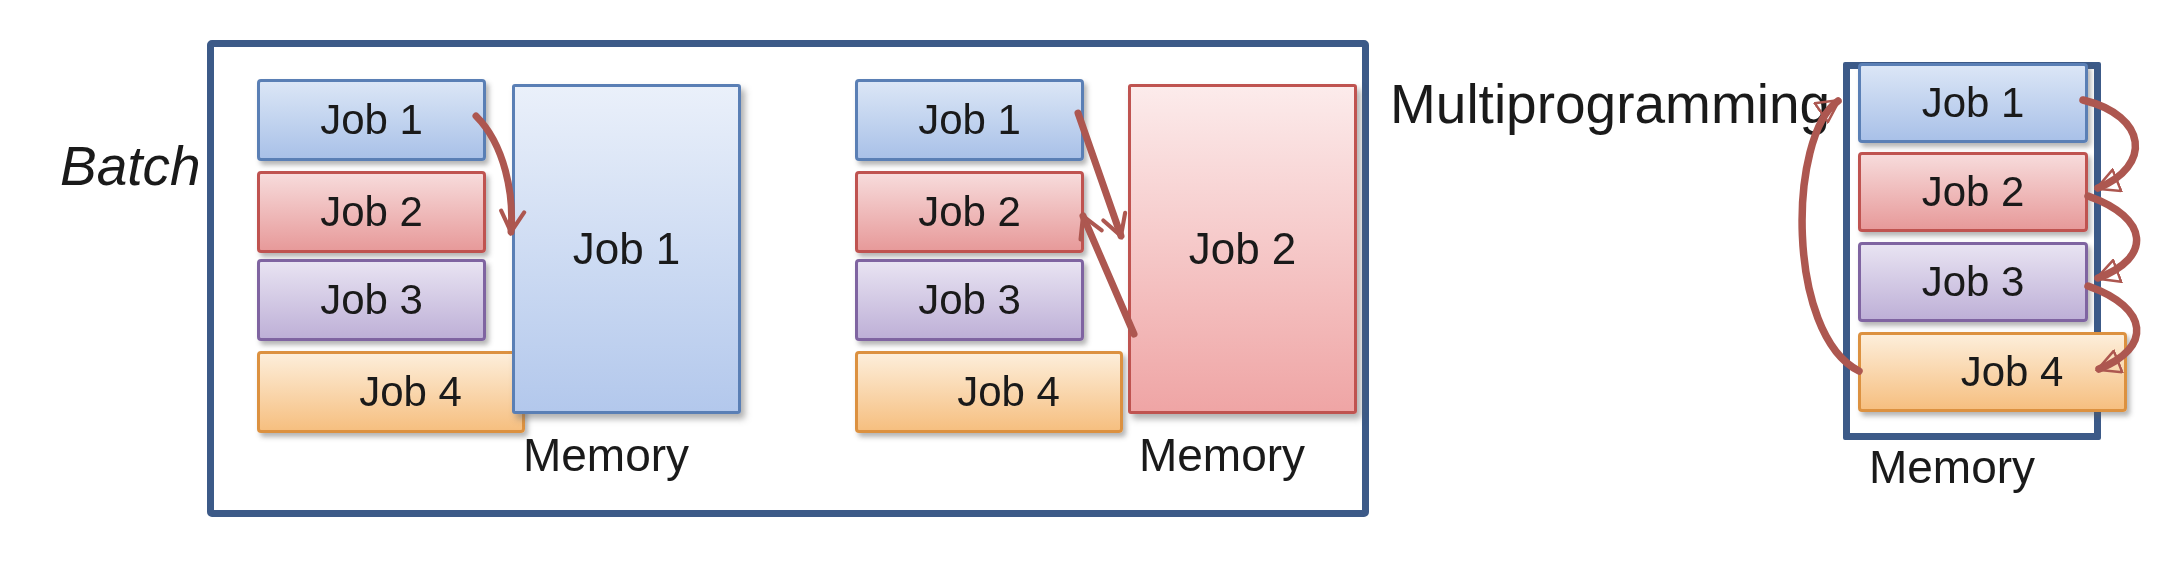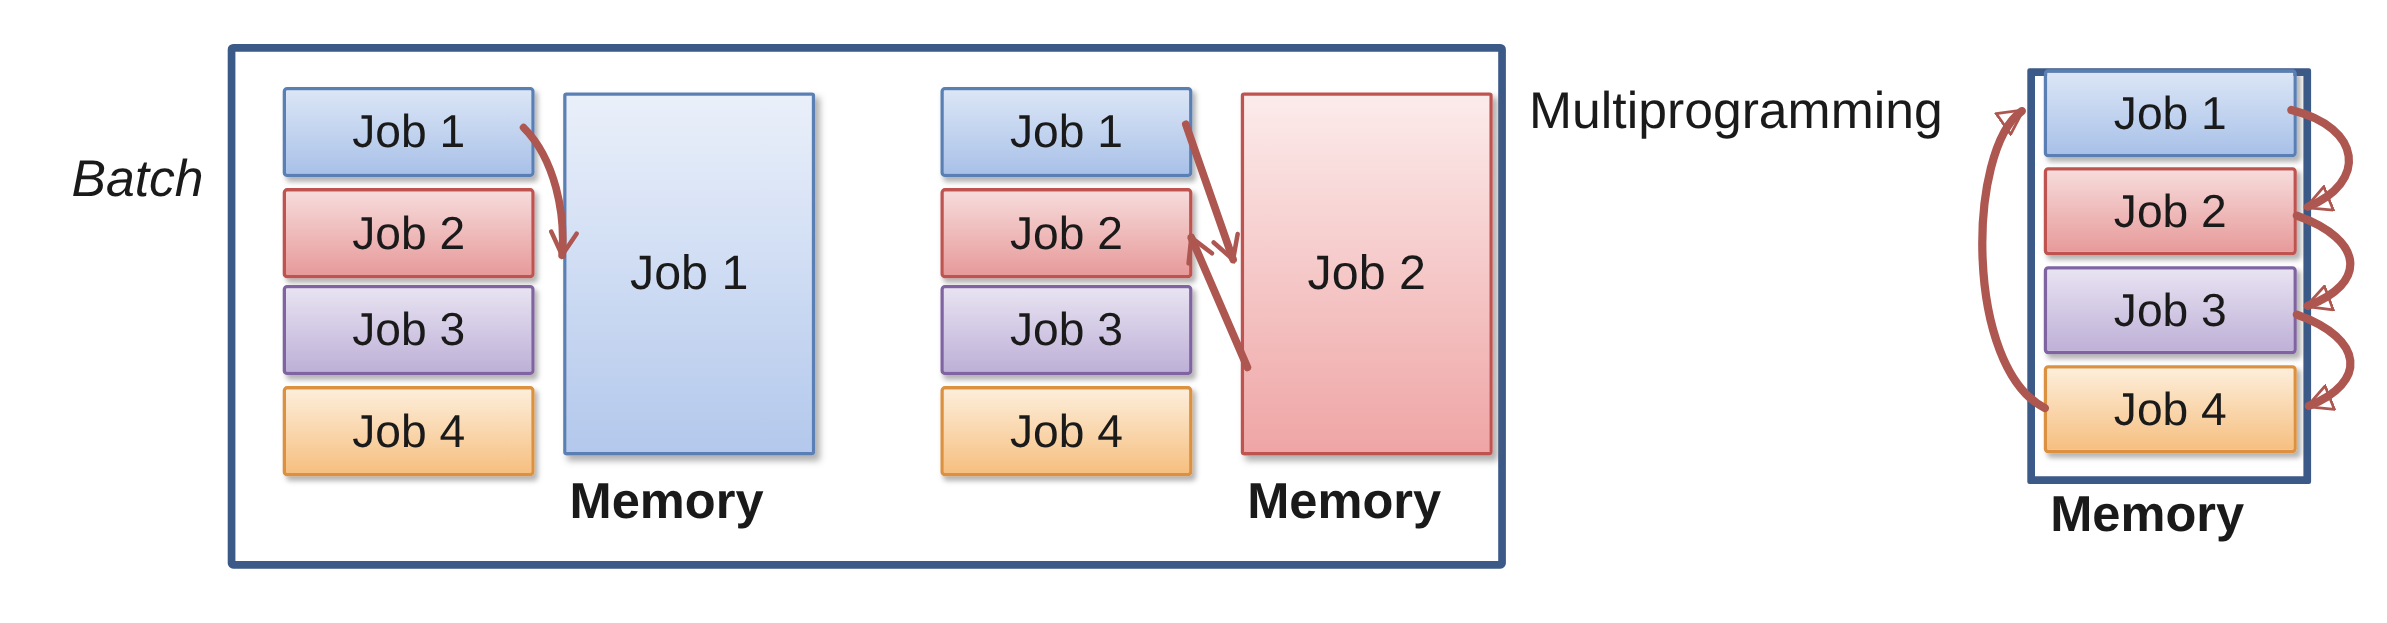--- a/index.html
+++ b/index.html
@@ -4,21 +4,21 @@
 <style>
   html,body{margin:0;padding:0;}
   body{
     width:2170px;height:566px;position:relative;overflow:hidden;
     background:#ffffff;
     font-family:"Liberation Sans", sans-serif;
     color:var(--c-text,#1a1a1a);
   }
   .abs{position:absolute;}
   .section-label{
-    font-size:47px;line-height:1.1;color:var(--c-text);
+    font-size:55px;line-height:1.1;color:var(--c-text);
     white-space:nowrap;
   }
   .outer-box{
     border:7px solid var(--c-outline);
     border-radius:5px;
     background:transparent;
   }
   .mem-outline{
     border:7px solid var(--c-outline);
     border-radius:2px;
@@ -27,33 +27,33 @@
   .job-box{
     width:223px;height:76px;
     border-radius:4px;
     box-shadow:3px 4px 5px rgba(90,90,90,0.45);
     display:flex;align-items:center;justify-content:center;
     font-size:42px;color:var(--c-text);
   }
   .job-blue  {background:linear-gradient(180deg,var(--c-job-blue-top),var(--c-job-blue-bottom));border:3px solid var(--c-job-blue-border);}
   .job-red   {background:linear-gradient(180deg,var(--c-job-red-top),var(--c-job-red-bottom));border:3px solid var(--c-job-red-border);}
   .job-purple{background:linear-gradient(180deg,var(--c-job-purple-top),var(--c-job-purple-bottom));border:3px solid var(--c-job-purple-border);}
-  .job-orange{background:linear-gradient(180deg,var(--c-job-orange-top),var(--c-job-orange-bottom));border:3px solid var(--c-job-orange-border);}
+  .job-orange{background:linear-gradient(180deg,var(--c-job-orange-top),var(--c-job-orange-bottom));border:3px solid var(--c-job-orange-border);padding-left:39px;}
   .mem-big{
     width:223px;height:324px;
     border-radius:3px;
     box-shadow:4px 5px 6px rgba(100,100,100,0.5);
     display:flex;align-items:center;justify-content:center;
     font-size:44px;color:var(--c-text);
   }
   .mem-blue{background:linear-gradient(180deg,var(--c-mem-blue-top),var(--c-mem-blue-bottom));border:3px solid var(--c-job-blue-border);}
   .mem-pink{background:linear-gradient(180deg,var(--c-mem-pink-top),var(--c-mem-pink-bottom));border:3px solid var(--c-job-red-border);}
   .mem-label{
     font-size:46px;color:var(--c-text);
-    width:200px;text-align:center;white-space:nowrap;font-weight:bold;
+    width:200px;text-align:center;white-space:nowrap;
   }
   svg.arrows{position:absolute;left:0;top:0;pointer-events:none;}
   svg.arrows path{stroke:var(--c-arrow);fill:none;stroke-linecap:round;}
   .mk-v{stroke:var(--c-arrow);fill:none;}
   .mk-t{fill:var(--c-arrow);stroke:none;}
 </style>
 </head>
 <body>
 
 <div class="abs section-label" style="left:60px;top:136px;width:130px;text-align:center;font-style:italic;">Batch</div>

